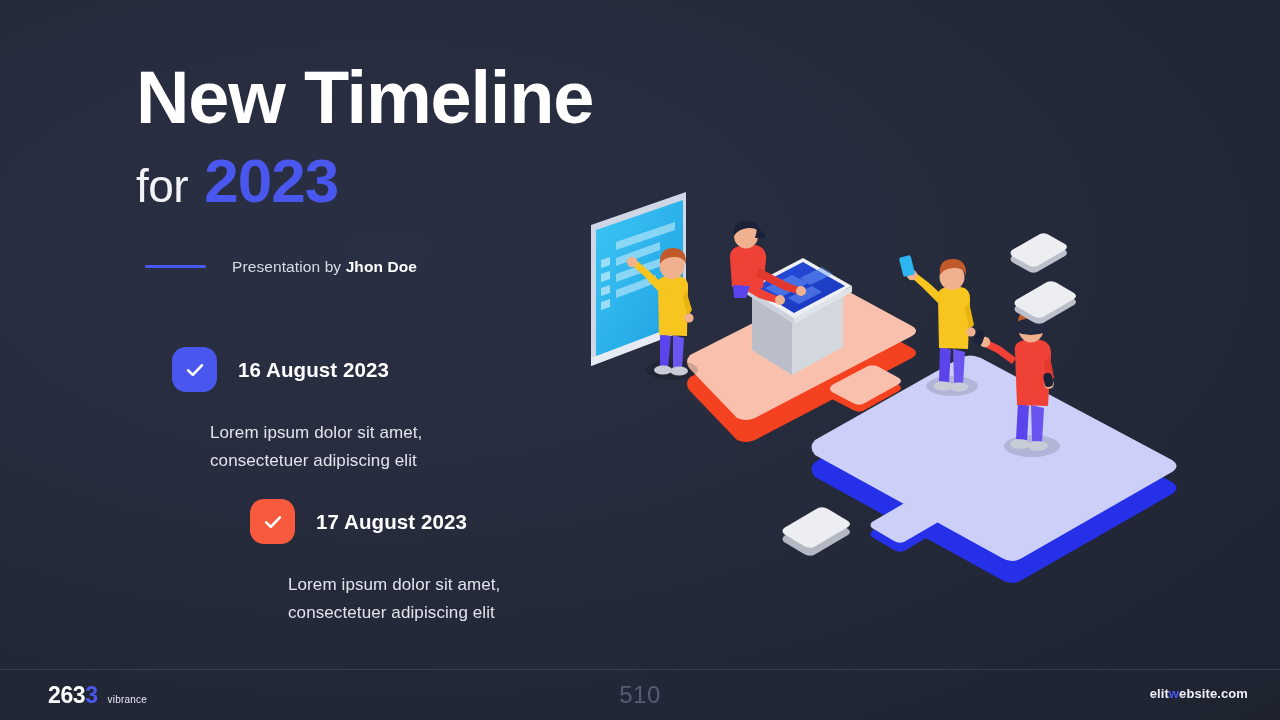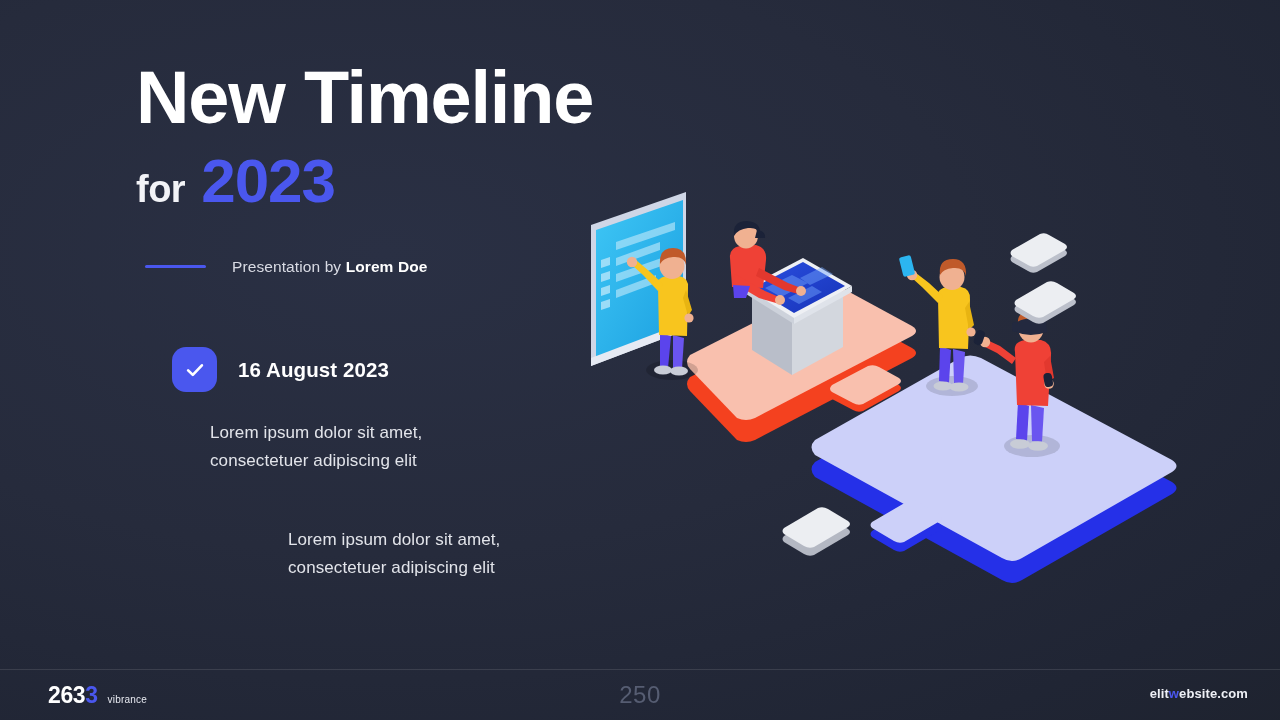--- a/index.html
+++ b/index.html
@@ -22,21 +22,21 @@
   .content{ position:absolute; left:136px; top:62px; width:470px; }
 
   .title-line1{
     font-size:74px; line-height:0.98; font-weight:700;
     letter-spacing:-1.2px; color:#ffffff; white-space:nowrap;
   }
   .title-line2{
     margin-top:10px; display:flex; align-items:baseline; gap:16px;
     white-space:nowrap;
   }
-  .title-for{ font-size:38px; font-weight:700; color:#f2f3f7; letter-spacing:-0.5px; }
+  .title-for{ font-size:46px; font-weight:400; color:#f2f3f7; letter-spacing:-0.5px; }
   .title-year{ font-size:62px; font-weight:700; color:#4a57ee; letter-spacing:-1px; }
 
   .byline{
     margin-top:42px; display:flex; align-items:center; gap:0;
   }
   .byline-dash{
     width:61px; height:3px; background:#4a57ee; border-radius:2px;
     display:block; margin-left:9px;
   }
   .byline-text{
@@ -101,40 +101,48 @@
 <div class="slide">
 
   <div class="content">
     <div class="title-line1">New Timeline</div>
     <div class="title-line2">
       <span class="title-for">for</span>
       <span class="title-year">2023</span>
     </div>
     <div class="byline">
       <span class="byline-dash"></span>
-      <span class="byline-text"><span>Presentation by </span><span class="byline-name">Lorem Doe</span></span>
+      <span class="byline-text"><span>Presentation by </span><span class="byline-name">Jhon Doe</span></span>
     </div>
   </div>
 
   <div class="timeline">
 
     <div class="tl-item item0">
       <div class="tl-head">
         <div class="badge" style="background:#4a57ee;">
           <svg viewBox="0 0 24 24" fill="none">
             <path d="M4.5 12.4 L9.6 17.3 L19.5 6.9" stroke="#ffffff" stroke-width="2.9" stroke-linecap="round" stroke-linejoin="round"></path>
           </svg>
         </div>
         <div class="tl-date">16 August 2023</div>
       </div>
       <div class="tl-desc">Lorem ipsum dolor sit amet,
 consectetuer adipiscing elit</div>
     </div>
 
     <div class="tl-item item1">
+      <div class="tl-head">
+        <div class="badge" style="background:#f85a3e;">
+          <svg viewBox="0 0 24 24" fill="none">
+            <path d="M4.5 12.4 L9.6 17.3 L19.5 6.9" stroke="#ffffff" stroke-width="2.9" stroke-linecap="round" stroke-linejoin="round"></path>
+          </svg>
+        </div>
+        <div class="tl-date">17 August 2023</div>
+      </div>
       <div class="tl-desc">Lorem ipsum dolor sit amet,
 consectetuer adipiscing elit</div>
     </div>
   </div>
 
   <div class="illo">
     <svg viewBox="0 0 660 440" xmlns="http://www.w3.org/2000/svg">
       <defs>
         <linearGradient id="scr" x1="0" y1="0" x2="1" y2="1">
           <stop offset="0" stop-color="#3ec6f5"></stop>
@@ -275,17 +283,17 @@
     </svg>
   </div>
 
   <div class="footer-rule"></div>
 
   <div class="footer-logo">
     <span class="logo-num"><span>263</span><b>3</b></span>
     <span class="logo-word">vibrance</span>
   </div>
 
-  <div class="page-num">250</div>
+  <div class="page-num">510</div>
 
   <div class="site"><span>elit</span><i>w</i><span>ebsite.com</span></div>
 
 </div>
 
 </body></html>

